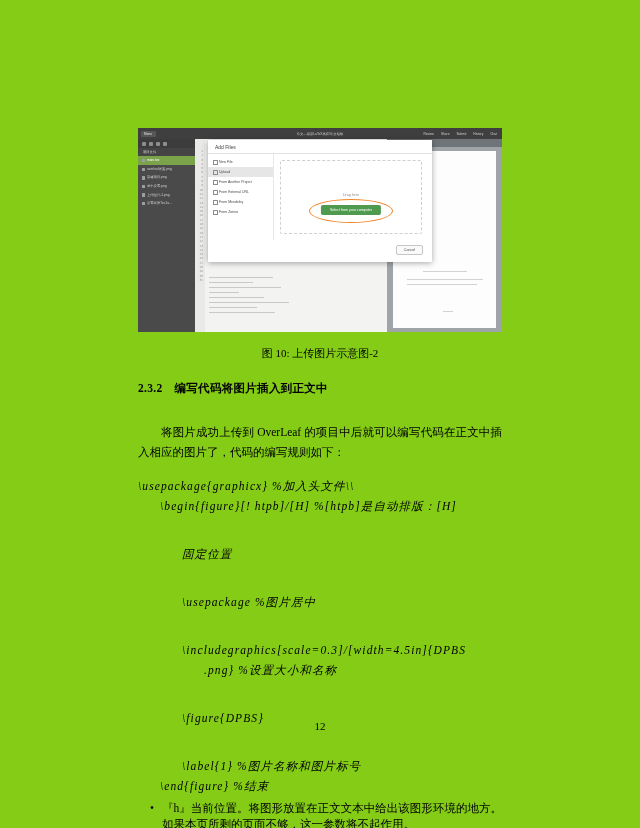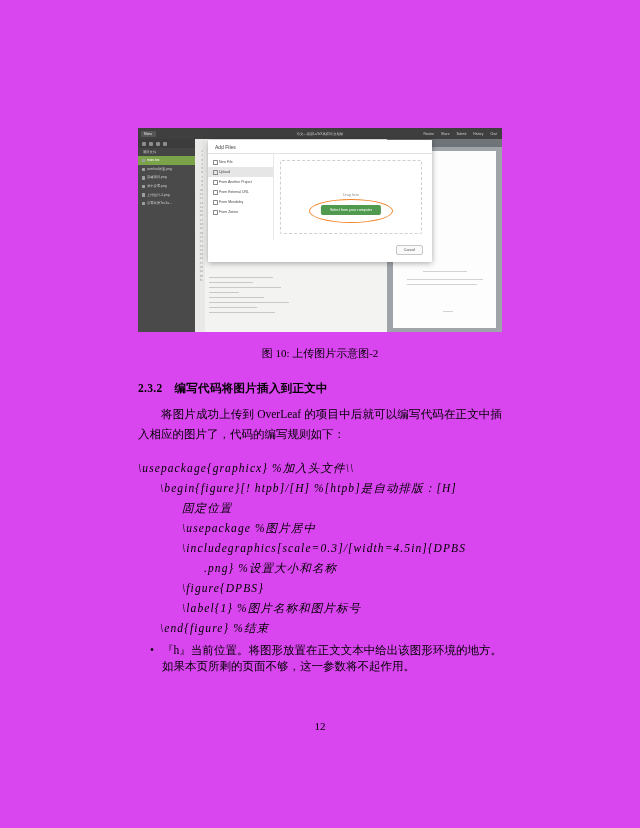--- a/index.html
+++ b/index.html
@@ -13,21 +13,21 @@
     font-family: "Liberation Serif", serif;
     color: #000;
     position: relative;
     overflow: hidden;
   }
   .page {
     position: absolute;
     left: 0; top: 0;
     width: 640px;
     height: 828px;
-    background: #d946ef;
+    background: #84cc16;
   }
   .content {
     position: absolute;
     left: 138px;
     top: 128px;
     width: 364px;
   }
 
   
   .figure-box {
@@ -179,34 +179,34 @@
   h3.sec {
     font-size: 11.5px;
     font-weight: bold;
     margin: 20px 0 0 0;
     letter-spacing: .3px;
   }
   h3.sec .num { margin-right: 12px; }
   p.para {
     font-size: 11.5px;
     line-height: 20px;
-    margin: 8px 0 0 0;
+    margin: 26px 0 0 0;
     text-indent: 23px;
     text-align: justify;
   }
   .code-block {
     margin-top: 14px;
     font-family: "Liberation Serif", serif;
     font-size: 11.5px;
     line-height: 20px;
     letter-spacing: 1.1px;
   }
   .code-line { white-space: pre-wrap; font-style: italic; }
   .ind1 { padding-left: 22px; }
-  .ind2 { padding-left: 44px; }
+  .ind2 { padding-left: 44px; margin-top: 28px; }
   .ind3 { padding-left: 66px; }
   p.note {
     font-size: 11.5px;
     line-height: 20px;
     margin: 6px 0 0 0;
   }
   ul.bullets {
     margin: 4px 0 0 0;
     padding-left: 24px;
     list-style: none;

